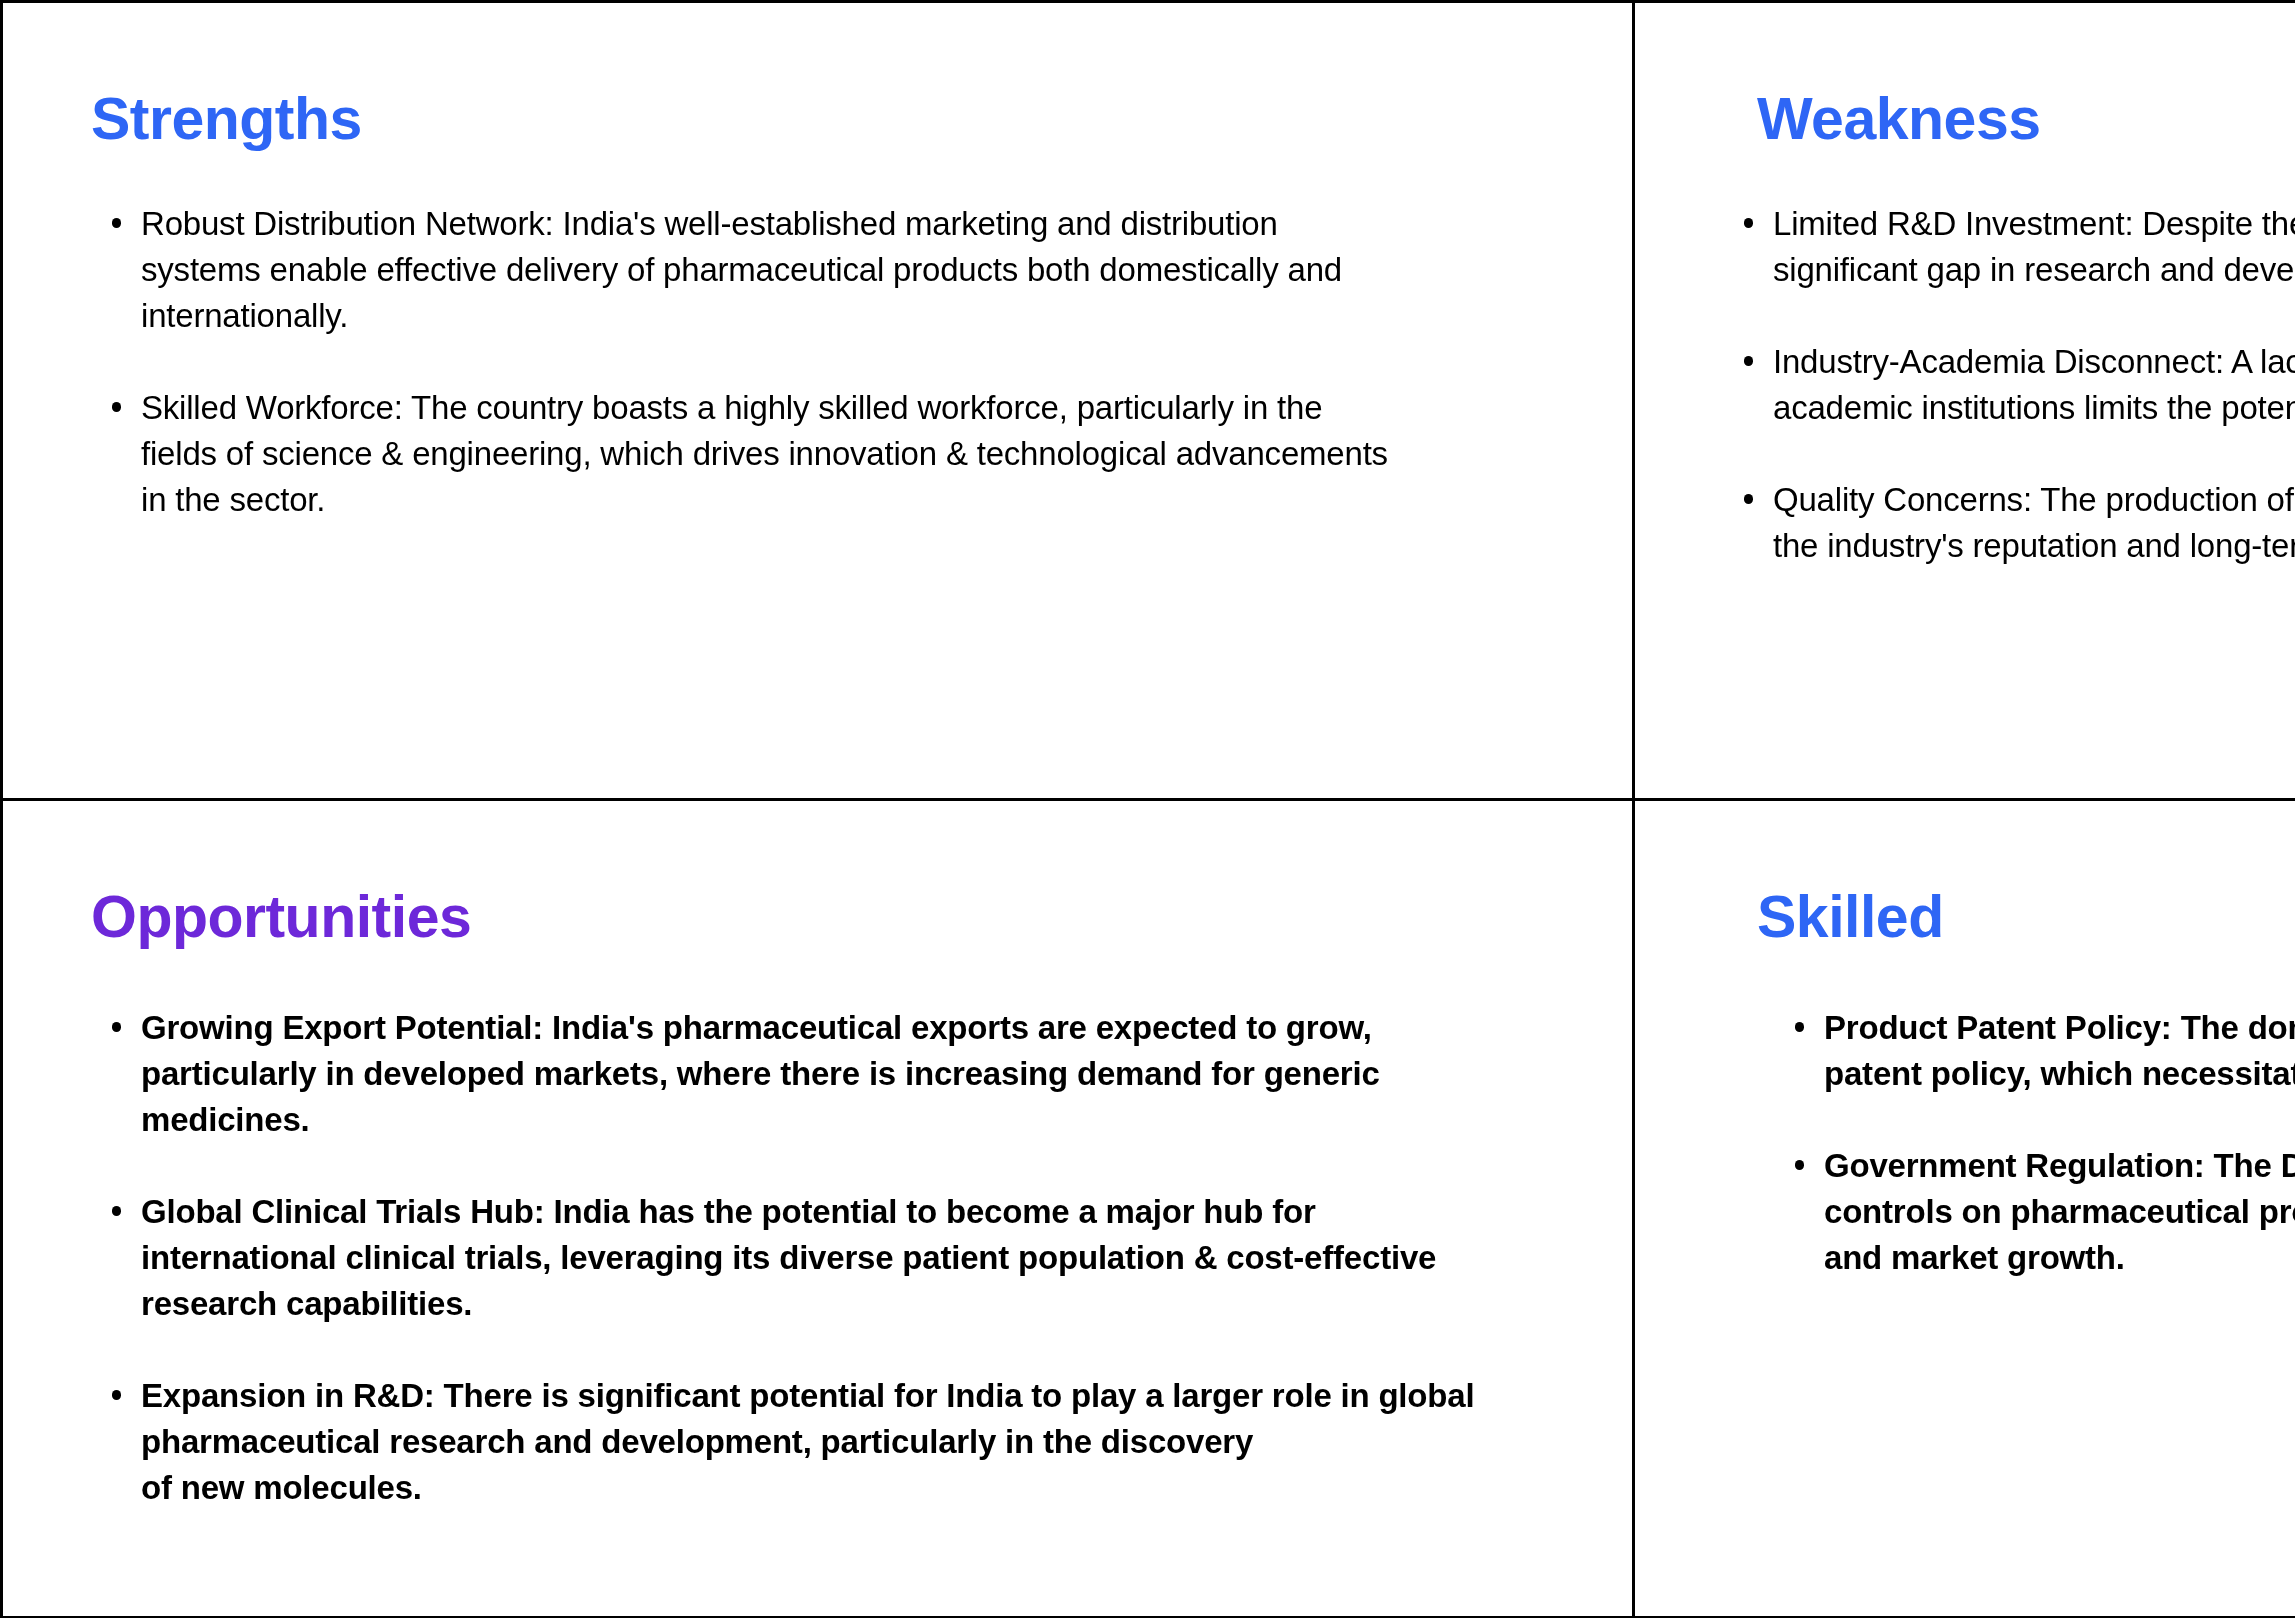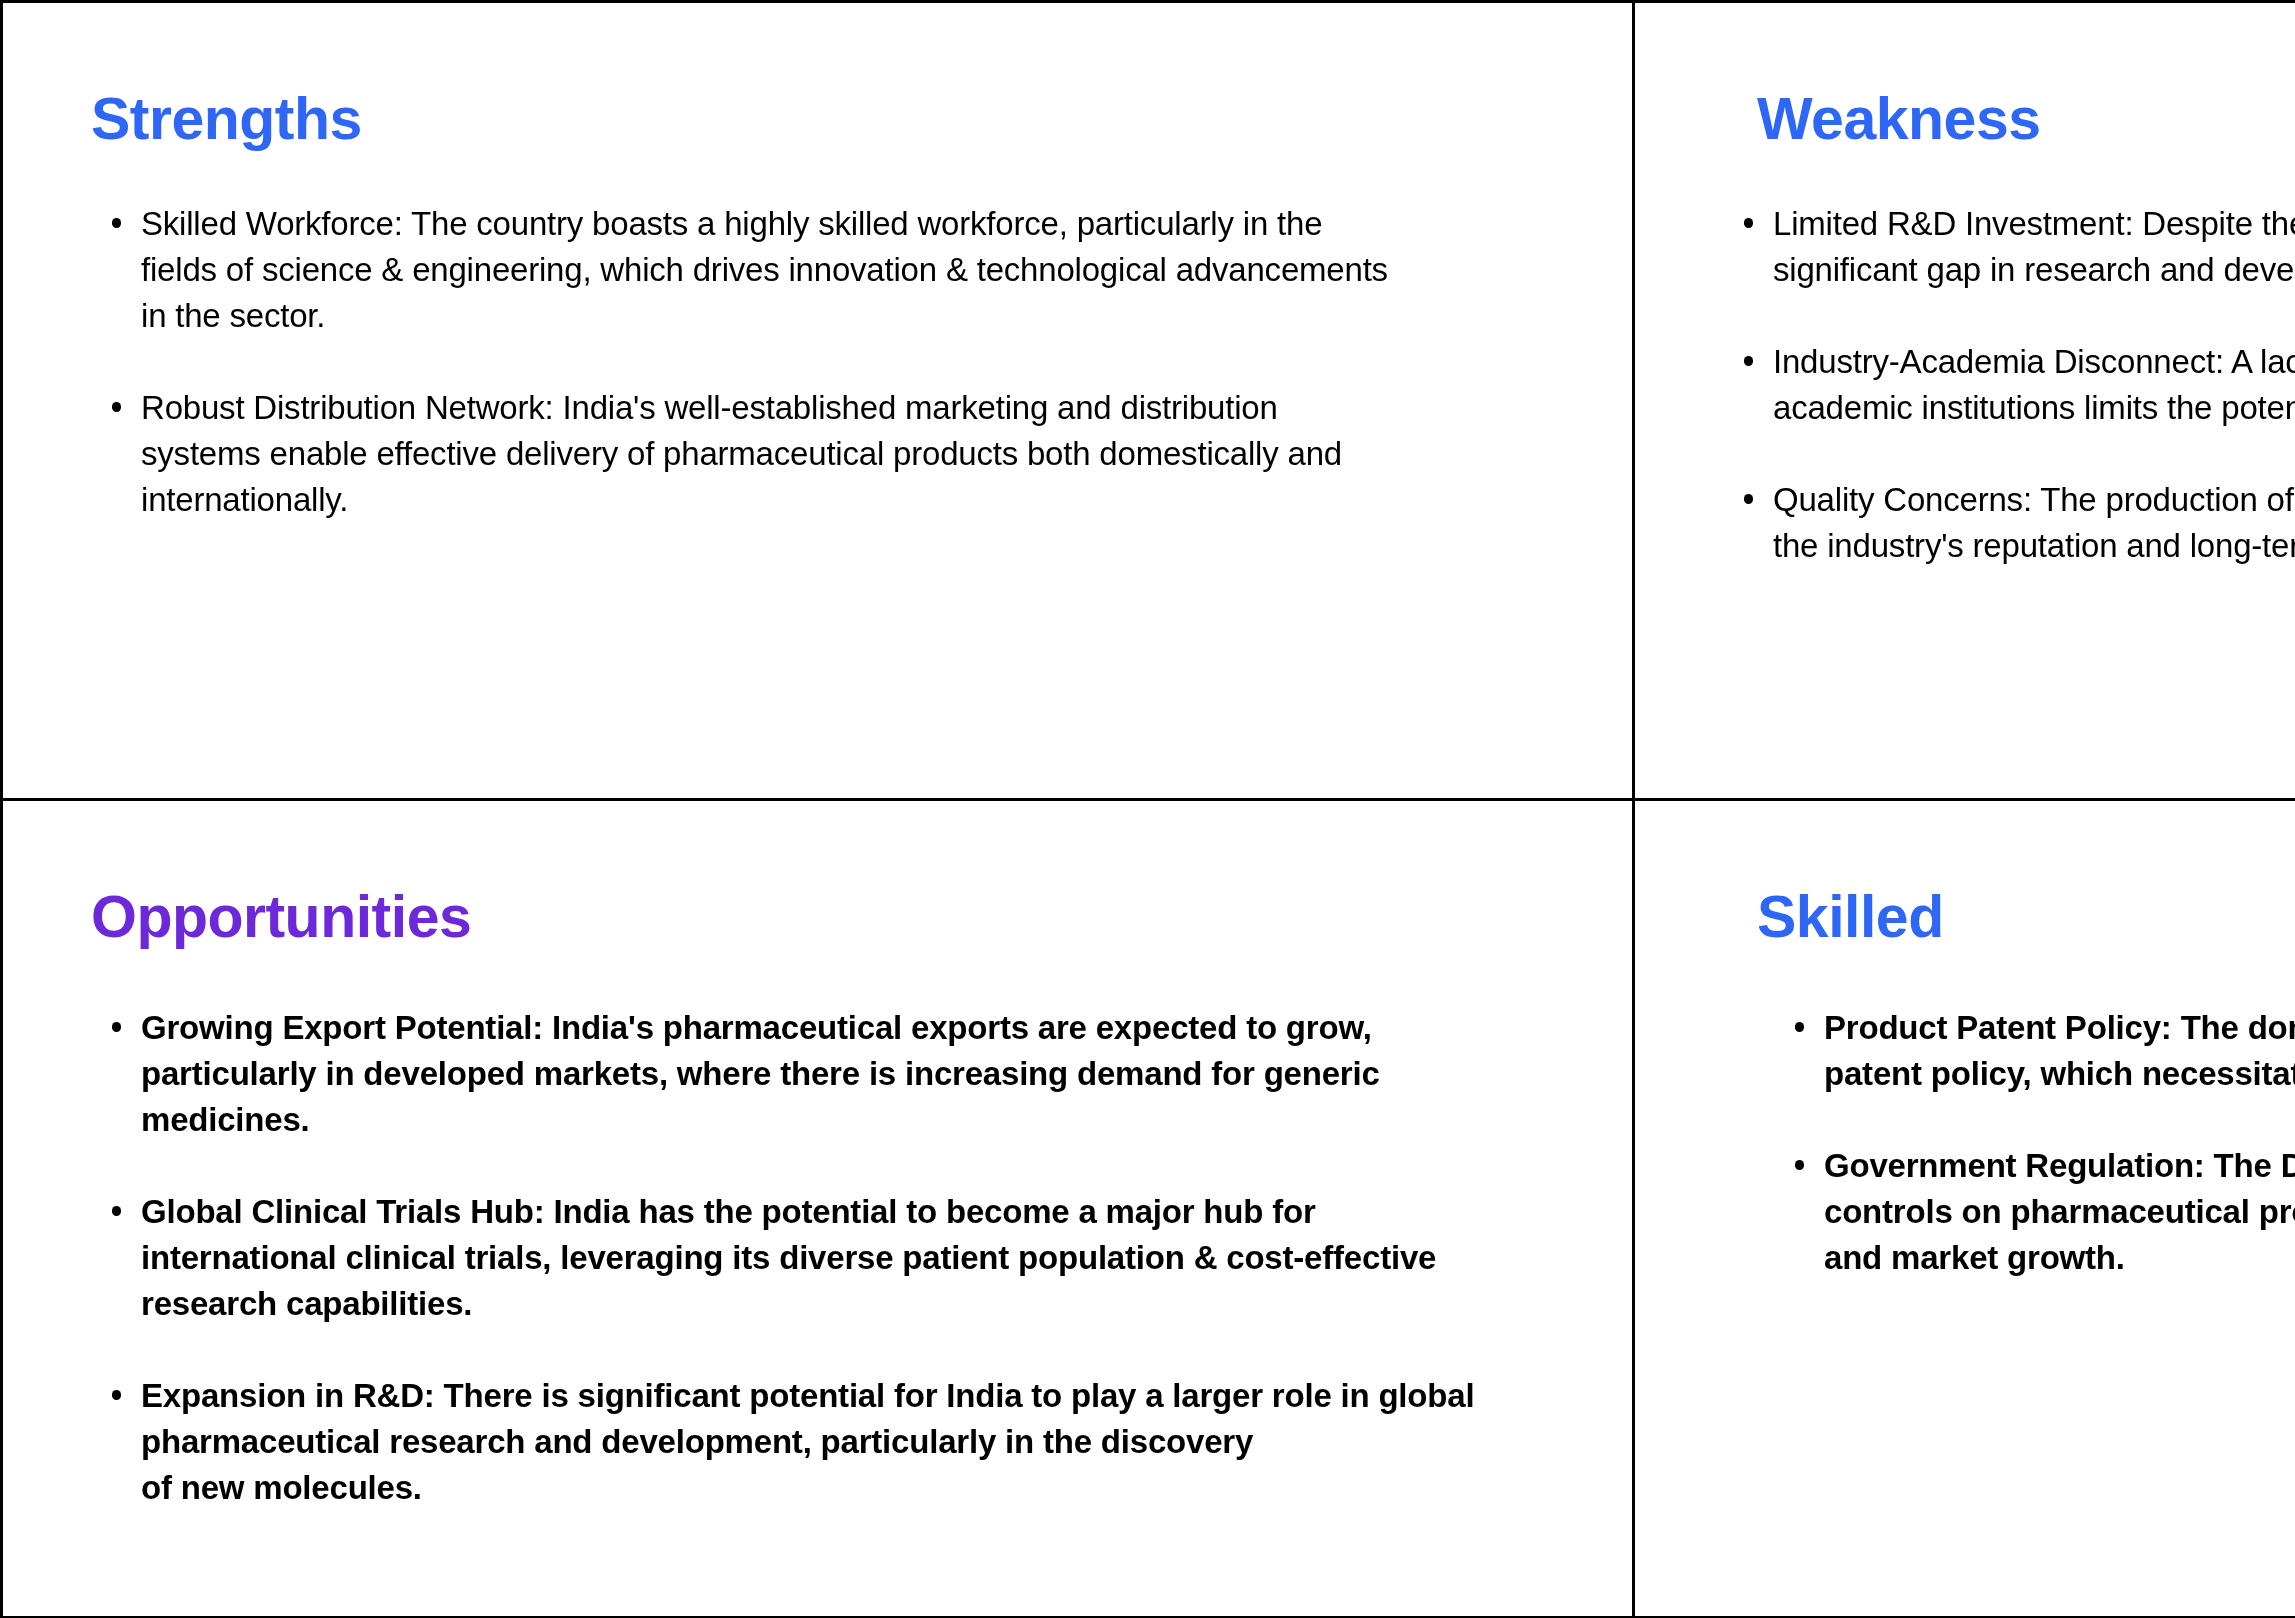--- a/index.html
+++ b/index.html
@@ -56,26 +56,26 @@
   }
 </style>
 </head>
 <body>
 
 <div class="page">
 
   <section class="cell tl">
     <h2 class="heading" style="color: rgb(46, 102, 245);">Strengths</h2>
     <ul>
+      <li><span class="bullet"></span><span>Robust Distribution Network: India's well-established marketing and distribution
+systems enable effective delivery of pharmaceutical products both domestically and
+internationally.</span></li>
       <li><span class="bullet"></span><span>Skilled Workforce: The country boasts a highly skilled workforce, particularly in the
 fields of science &amp; engineering, which drives innovation &amp; technological advancements
 in the sector.</span></li>
-      <li><span class="bullet"></span><span>Robust Distribution Network: India's well-established marketing and distribution
-systems enable effective delivery of pharmaceutical products both domestically and
-internationally.</span></li>
     </ul>
   </section>
 
   <section class="cell tr">
     <h2 class="heading" style="color: rgb(46, 102, 245);">Weakness</h2>
     <ul>
       <li><span class="bullet"></span><span>Limited R&amp;D Investment: Despite the liberalisation of FDI policies, there remains a
 significant gap in research and development funding, which hampers innovation.</span></li>
       <li><span class="bullet"></span><span>Industry-Academia Disconnect: A lack of collaboration between industry and
 academic institutions limits the potential for cutting-edge research and innovation.</span></li>

